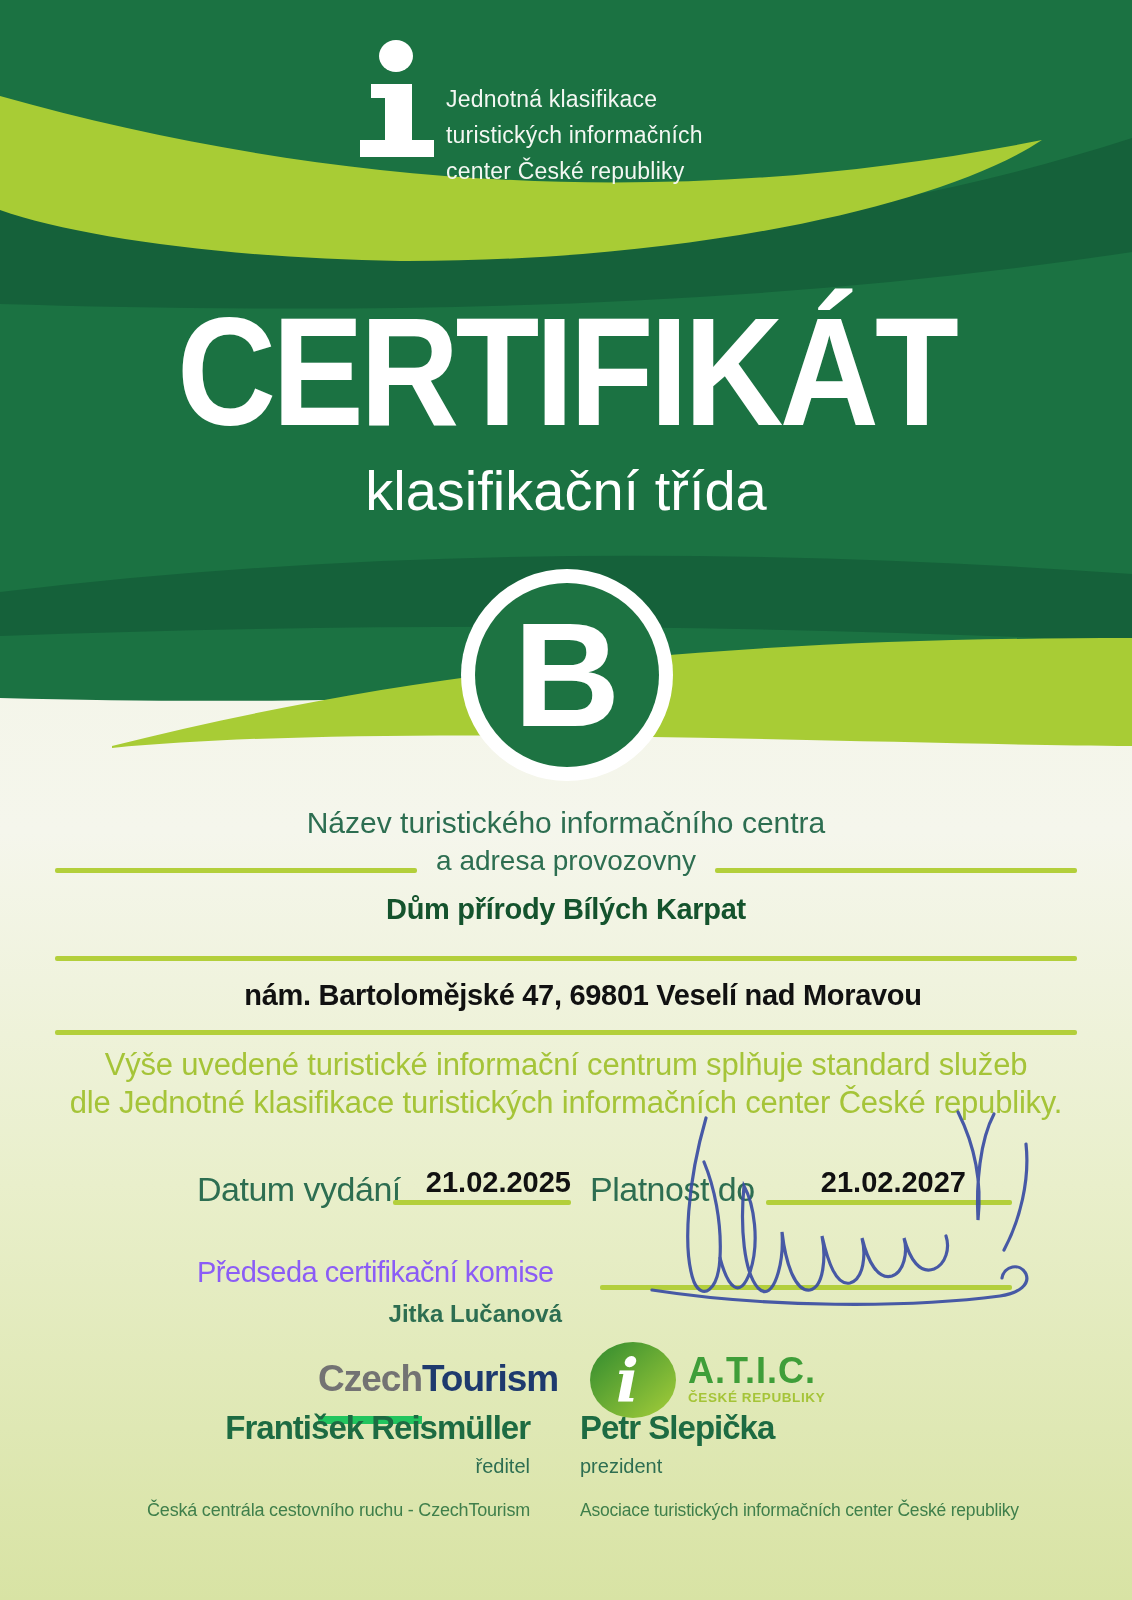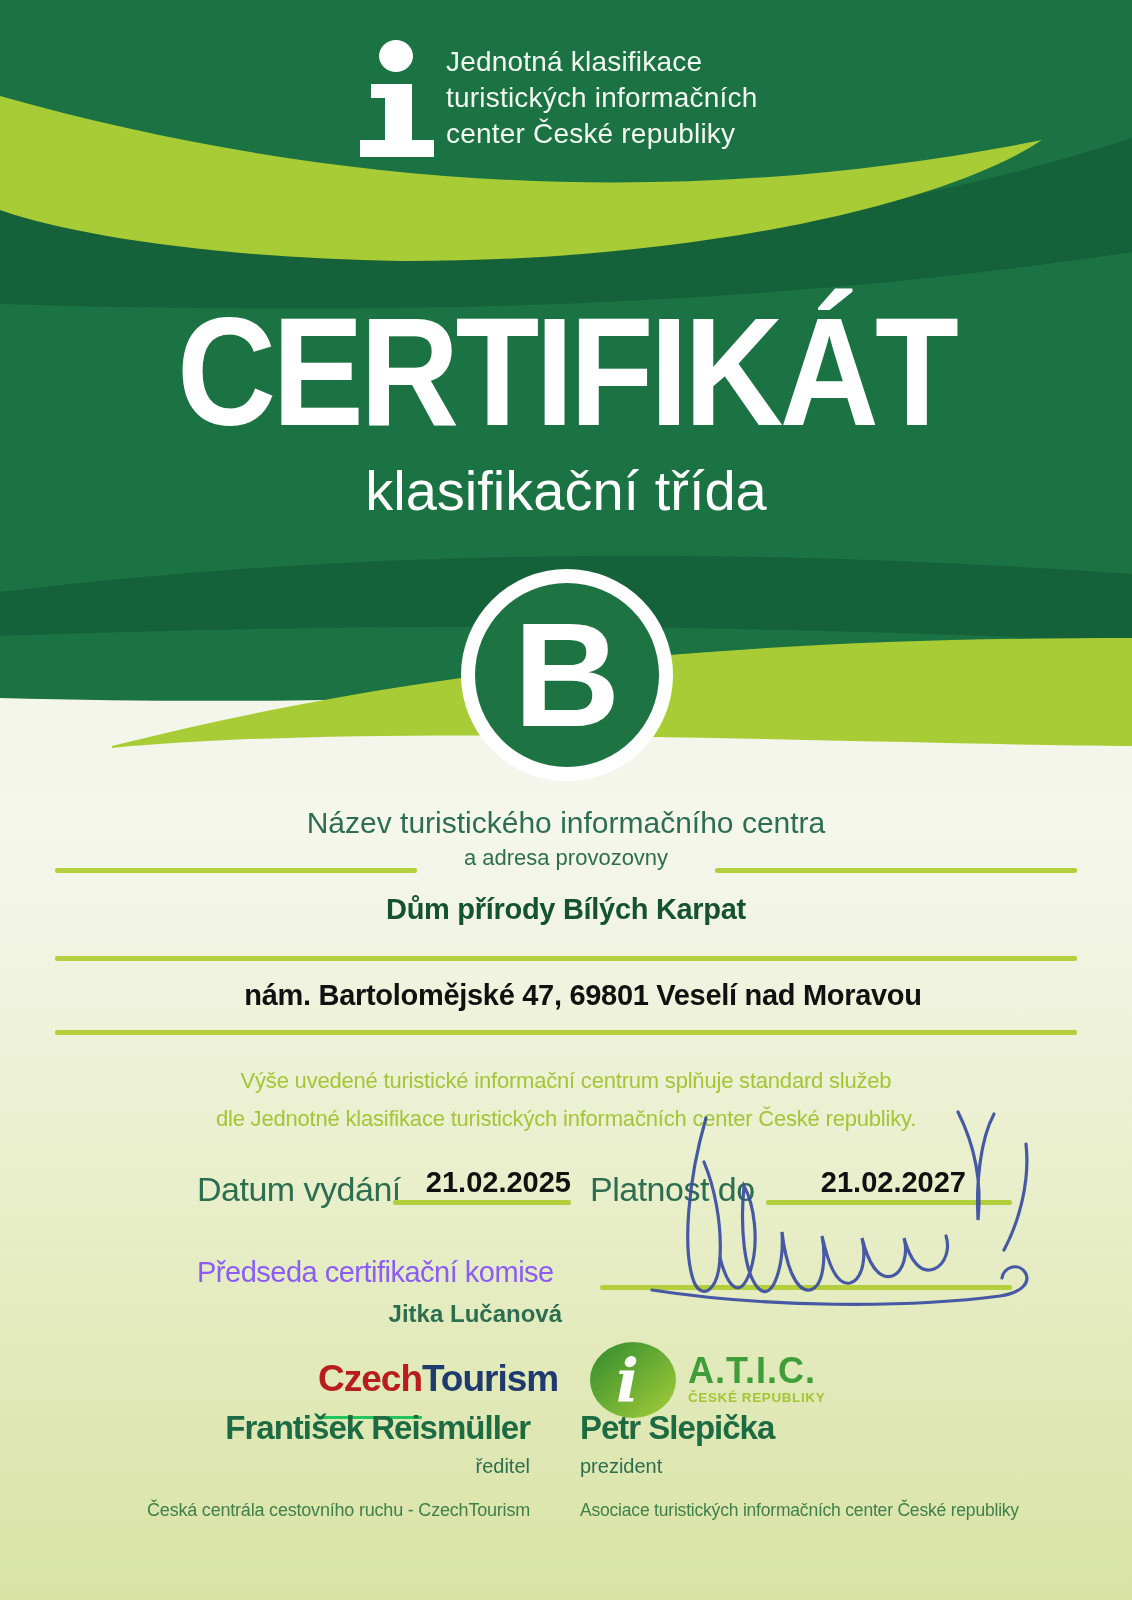--- a/index.html
+++ b/index.html
@@ -5,44 +5,44 @@
   html,body{margin:0;padding:0;background:#888;}
   #page{
     position:relative;width:1132px;height:1600px;margin:0 auto;
     overflow:hidden;font-family:"Liberation Sans","DejaVu Sans",sans-serif;
     background:#f5f6ec;
   }
   #bg{position:absolute;inset:0;}
   .abs{position:absolute;}
   .ctr{left:0;right:0;text-align:center;}
   
-  .org-lines{color:#f3f7f2;font-size:28px;line-height:36px;font-weight:400;letter-spacing:.2px;}
+  .org-lines{color:#f3f7f2;font-size:23px;line-height:36px;font-weight:400;letter-spacing:.2px;margin-top:37px;}
   
   .title{
     top:292px;color:#ffffff;font-weight:700;font-size:146px;letter-spacing:-4px;
     transform:scale(.94,1.06);transform-origin:center top;line-height:150px;
   }
   .subtitle{top:458px;color:#ffffff;font-size:56px;font-weight:400;letter-spacing:0px;}
   .class-letter{
     left:467px;top:585px;width:200px;height:180px;line-height:180px;text-align:center;
     color:#ffffff;font-size:148px;font-weight:700;
   }
   .label-green{color:#2d6e51;}
   .sec-label1{top:806px;font-size:30px;}
-  .sec-label2{top:845px;font-size:22px;}
+  .sec-label2{top:845px;font-size:28px;}
   .lime-line{background:#b3cf3b;height:5px;border-radius:2px;}
   .center-name{top:893px;font-size:29px;font-weight:700;color:#14532d;letter-spacing:-.3px;}
   .center-address{top:979px;font-size:29px;font-weight:700;color:#111;letter-spacing:-.3px;padding-left:34px;}
-  .statement{font-size:22px;color:#a5c438;letter-spacing:-.2px;margin-top:21px;}
+  .statement{font-size:31px;color:#a5c438;letter-spacing:-.2px;}
   .date-label{font-size:34px;color:#2d6e51;letter-spacing:-.5px;}
   .date-value{font-size:29px;font-weight:700;color:#111;text-align:right;}
   .chair-label{font-size:29px;color:#8b5cf6;letter-spacing:-.5px;}
   .chair-name{font-size:24px;font-weight:700;color:#2d6e51;text-align:right;}
   .ct-logo{font-size:37px;font-weight:700;letter-spacing:-1px;white-space:nowrap;}
-  .ct-czech{color:#b91c1c;border-bottom:3px solid #22c55e;padding-bottom:17px;}
+  .ct-czech{color:#737373;border-bottom:8px solid #22c55e;padding-bottom:17px;}
   .ct-tourism{color:#1e3a6e;}
   .atic-name{font-size:36px;font-weight:700;color:#3f9e39;letter-spacing:1px;line-height:38px;}
   .atic-sub{font-size:13.5px;font-weight:700;color:#a5c438;letter-spacing:.6px;}
   .sig-name{font-size:33px;font-weight:700;color:#1d6b42;letter-spacing:-1px;line-height:40px;}
   .sig-role{font-size:20px;color:#2d6e51;line-height:36px;}
   .sig-org{font-size:18px;color:#3f7f4b;letter-spacing:-.2px;}
   .col-left{left:90px;width:440px;text-align:right;}
   .col-right{left:580px;width:450px;text-align:left;}
 </style>
 </head>

